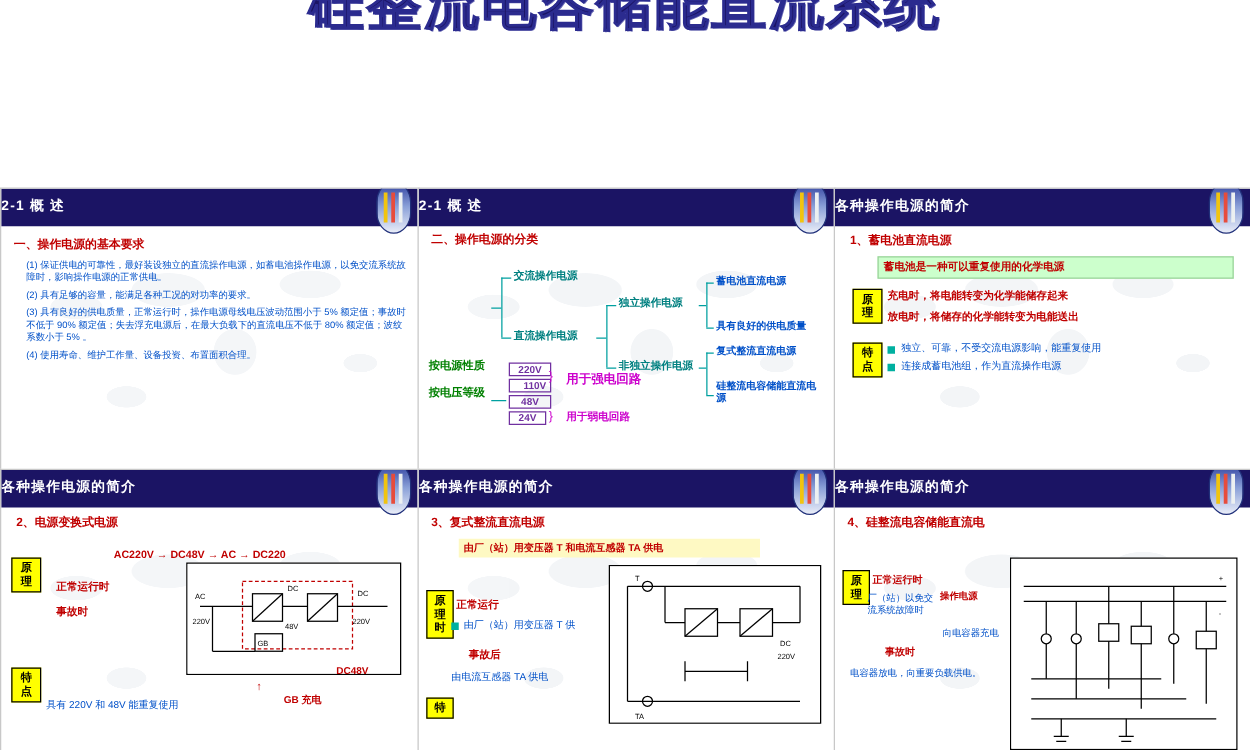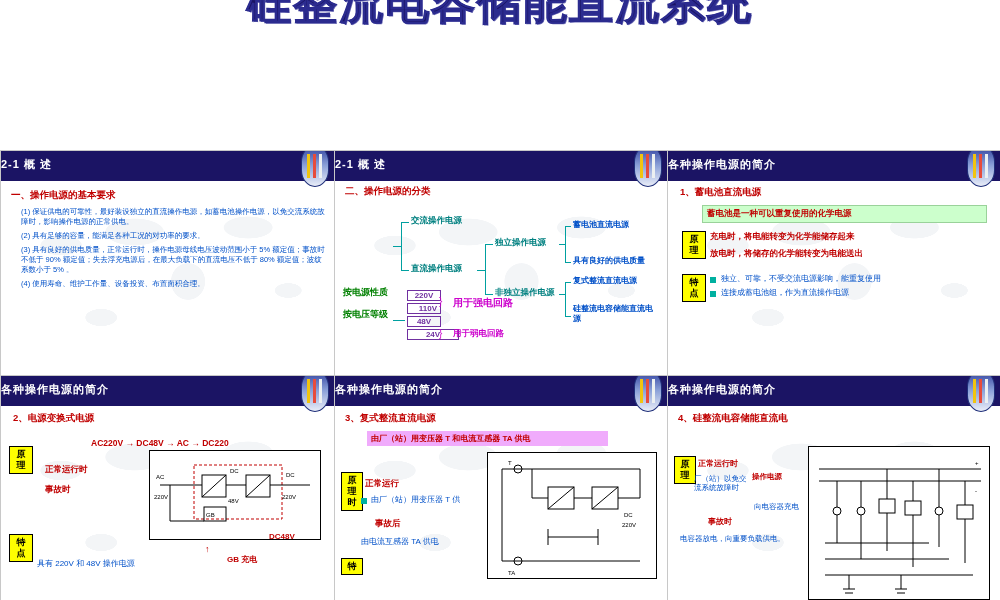--- a/index.html
+++ b/index.html
@@ -60,21 +60,21 @@
   .red{color:#c00000;}
   .mag{color:#cc00cc;}
 
   
   .labbox{
     background:#ffff00;border:1px solid #000;
     font-size:9px;font-weight:bold;color:#000;
     text-align:center;line-height:11px;padding:2px 2px;
   }
   .hl-green{background:#ccffcc;border:1px solid #9ad29a;}
-  .hl-green2{background:#f0abfc;}
+  .hl-green2{background:#fef9c3;}
 
   
   #banner{
     position:absolute;left:0;top:0;width:1000px;height:150px;
     background:#ffffff;overflow:hidden;border-bottom:0;
   }
   #banner .bigtitle{
     position:absolute;left:0;right:0;top:-26px;
     text-align:center;
     font-size:44px;font-weight:bold;
@@ -181,21 +181,21 @@
         <div class="hline" style="left:230px;top:78px;width:6px;"></div>
         <div class="hline" style="left:230px;top:112px;width:6px;"></div>
         <div class="blue" style="position:absolute;left:238px;top:71px;font-size:8px;font-weight:bold;">复式整流直流电源</div>
         <div class="blue" style="position:absolute;left:238px;top:100px;width:82px;font-size:8px;font-weight:bold;line-height:10px;">硅整流电容储能直流电源</div>
 
         <div class="hline" style="left:58px;top:116px;width:12px;"></div>
         <div style="position:absolute;left:72px;top:86px;">
           <div class="purple" style="border:1px solid #7030a0;font-size:8px;font-weight:bold;padding:0 3px;margin-bottom:2px;width:26px;text-align:center;">220V</div>
           <div class="purple" style="border:1px solid #7030a0;font-size:8px;font-weight:bold;padding:0 3px;margin-bottom:2px;width:26px;text-align:right;">110V</div>
           <div class="purple" style="border:1px solid #7030a0;font-size:8px;font-weight:bold;padding:0 3px;margin-bottom:2px;width:26px;text-align:center;">48V</div>
-          <div class="purple" style="border:1px solid #7030a0;font-size:8px;font-weight:bold;padding:0 12px;width:26px;text-align:center;">24V</div>
+          <div class="purple" style="border:1px solid #7030a0;font-size:8px;font-weight:bold;padding:0 1px;width:26px;text-align:center;">24V</div>
         </div>
         <div class="mag" style="position:absolute;left:104px;top:92px;font-size:10px;">}</div>
         <div class="mag" style="position:absolute;left:104px;top:124px;font-size:10px;">}</div>
         <div class="mag" style="position:absolute;left:118px;top:92px;font-size:10px;font-weight:bold;">用于强电回路</div>
         <div class="mag" style="position:absolute;left:118px;top:124px;font-size:8.5px;font-weight:bold;">用于弱电回路</div>
       </div>
     </div>
   </div>
 
   <div class="slide r1 c3">
@@ -252,21 +252,21 @@
       <div class="sub" style="font-size:9.5px;margin:6px 0 8px 12px;">2、电源变换式电源</div>
 
       <div class="labbox" style="position:absolute;left:8px;top:40px;width:18px;white-space:pre;">原
 理</div>
       <div class="red" style="position:absolute;left:90px;top:32px;font-size:8.5px;font-weight:bold;">AC220V → DC48V → AC → DC220</div>
       <div class="red" style="position:absolute;left:44px;top:58px;font-size:8.5px;font-weight:bold;">正常运行时</div>
       <div class="red" style="position:absolute;left:44px;top:78px;font-size:8.5px;font-weight:bold;">事故时</div>
 
       <div class="labbox" style="position:absolute;left:8px;top:128px;width:18px;white-space:pre;">特
 点</div>
-      <div class="blue" style="position:absolute;left:36px;top:152px;font-size:8px;">具有 220V 和 48V 操作电源</div>
+      <div class="blue" style="position:absolute;left:36px;top:152px;font-size:8px;">具有 220V 和 48V 能重复使用</div>
 
       <div class="diagram" style="left:148px;top:44px;width:170px;height:88px;">
         <svg width="170" height="88" viewBox="0 0 170 88">
           <rect x="0" y="0" width="170" height="88" fill="#ffffff"></rect>
           <rect x="44" y="14" width="88" height="54" fill="none" stroke="#c00000" stroke-dasharray="3,2"></rect>
           <rect x="52" y="24" width="24" height="22" fill="none" stroke="#000"></rect>
           <line x1="52" y1="46" x2="76" y2="24" stroke="#000"></line>
           <rect x="96" y="24" width="24" height="22" fill="none" stroke="#000"></rect>
           <line x1="96" y1="46" x2="120" y2="24" stroke="#000"></line>
           <line x1="10" y1="34" x2="52" y2="34" stroke="#000"></line>

